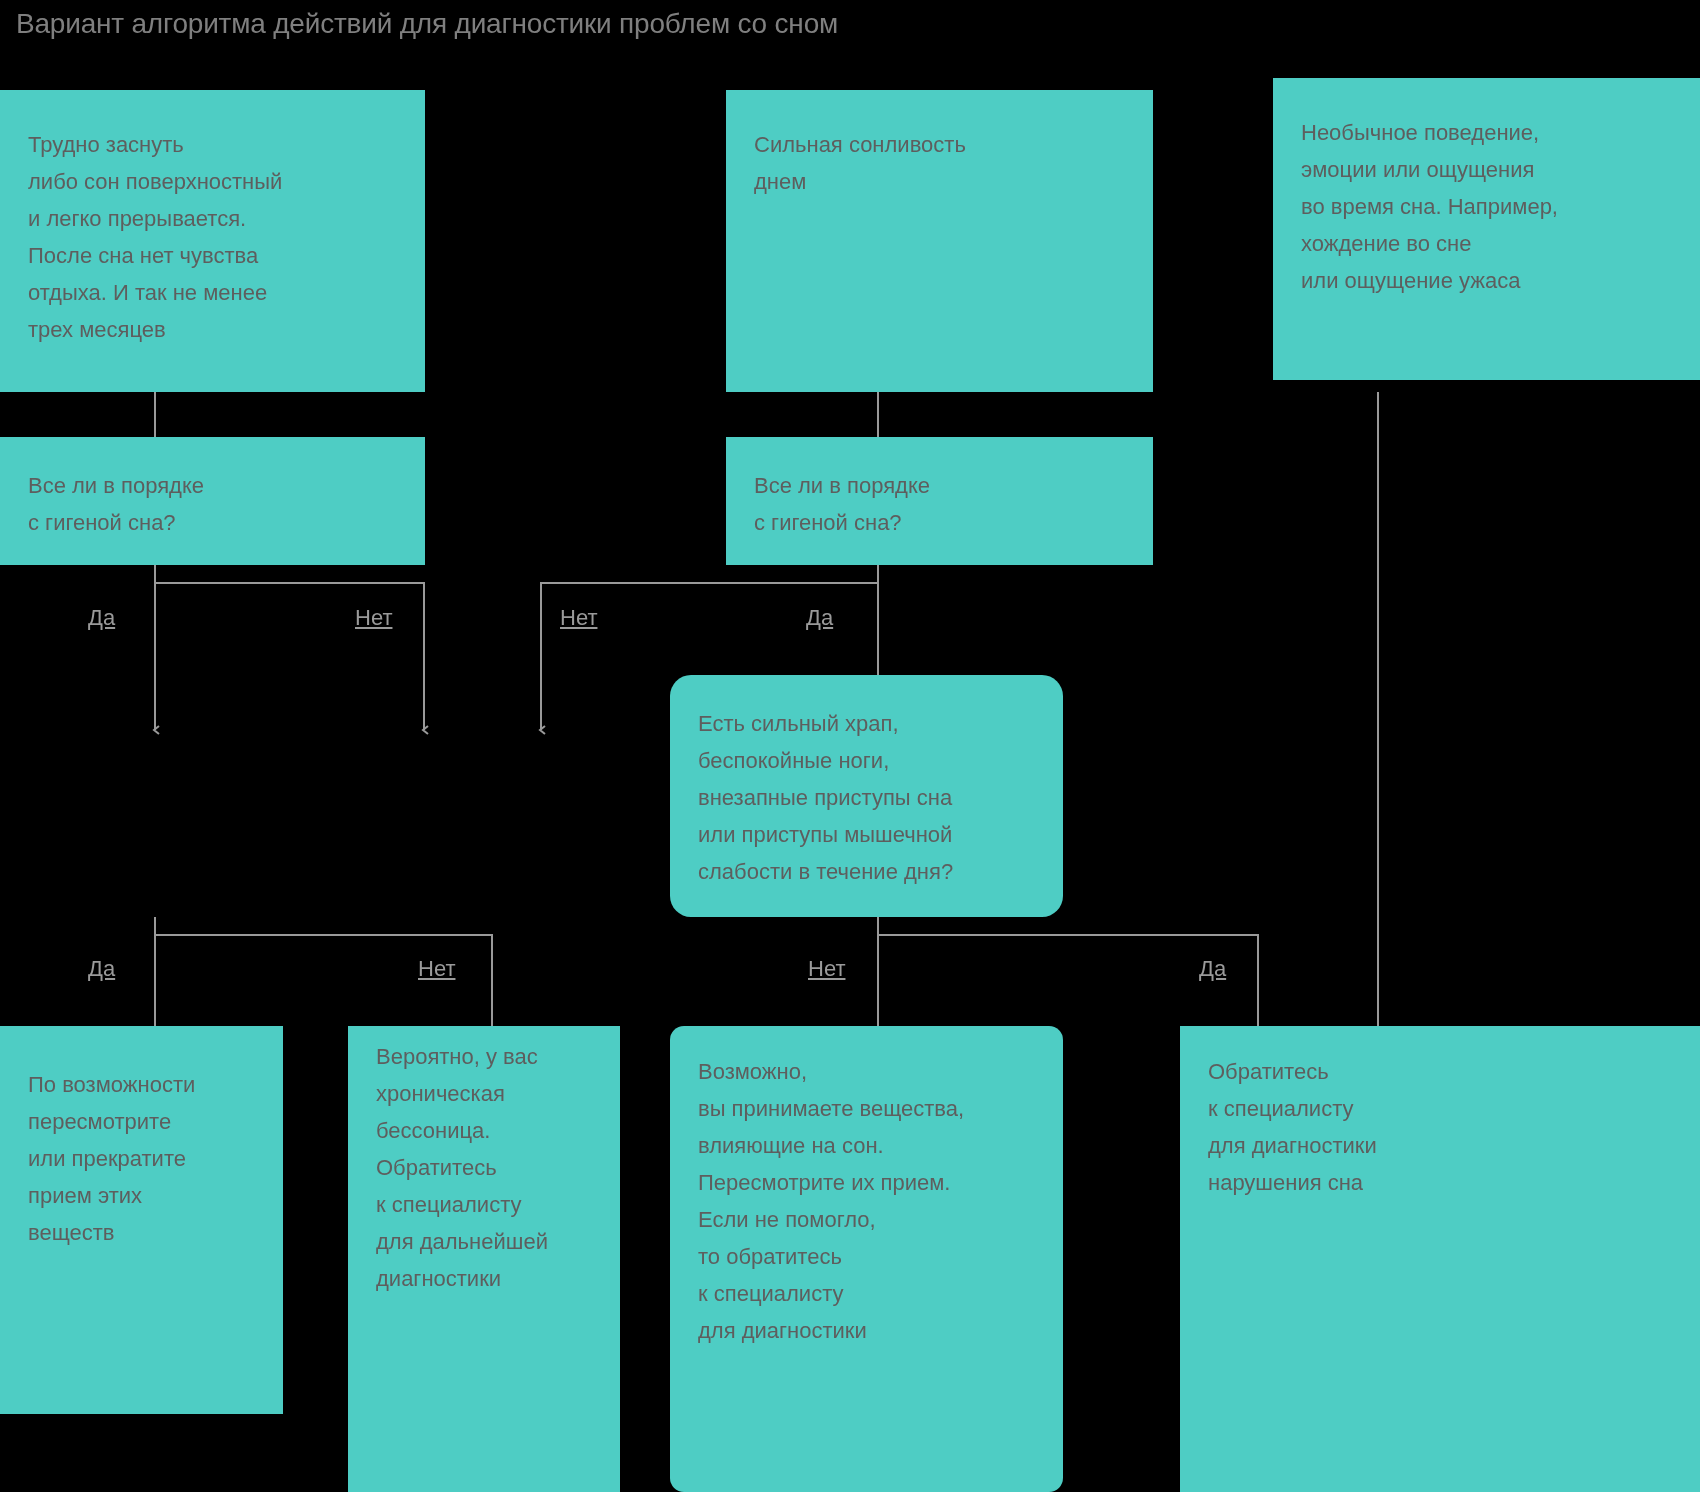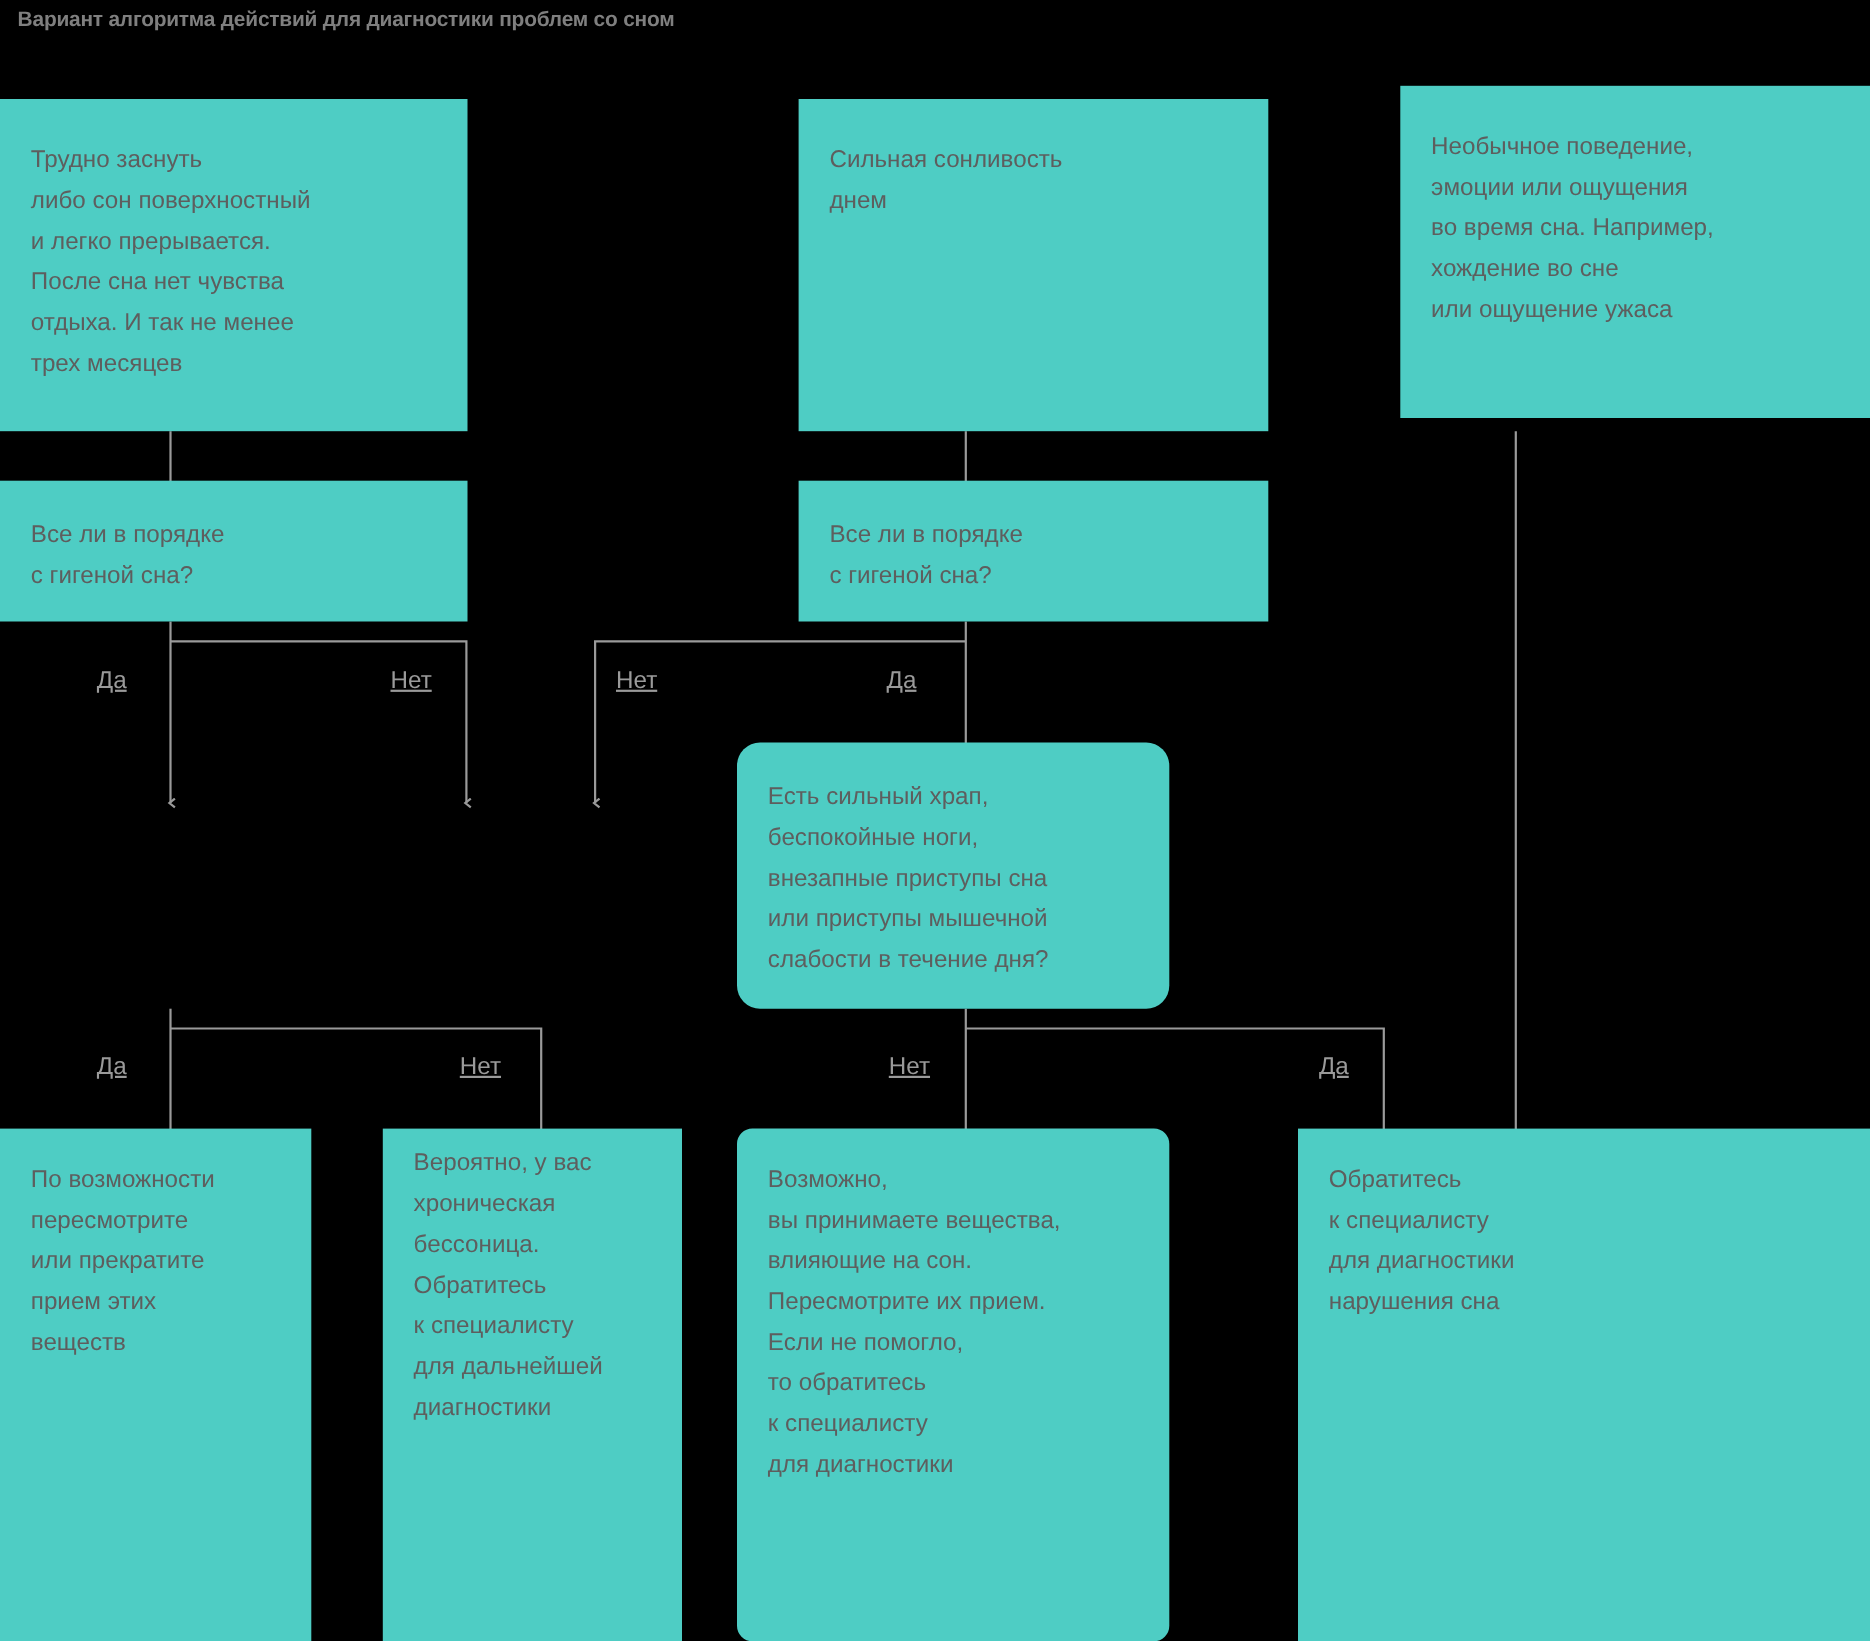--- a/index.html
+++ b/index.html
@@ -19,22 +19,22 @@
     position: relative;
     width: 1700px;
     height: 1492px;
     background: #000000;
   }
 
   .chart-title {
     position: absolute;
     left: 16px;
     top: 8px;
-    font-size: 19px;
-    font-weight: bold;
+    font-size: 28px;
+    font-weight: normal;
     color: #7f7f7f;
     letter-spacing: -0.2px;
     white-space: nowrap;
   }
 
   .node {
     position: absolute;
     background: #4ecdc4;
     box-sizing: border-box;
     color: #5e5e5e;
@@ -130,21 +130,21 @@
 беспокойные ноги,
 внезапные приступы сна
 или приступы мышечной
 слабости в течение дня?</div>
 
   <div class="edge-label" style="left:88px; top:958px;">Да</div>
   <div class="edge-label" style="left:418px; top:958px;">Нет</div>
   <div class="edge-label" style="left:808px; top:958px;">Нет</div>
   <div class="edge-label" style="left:1199px; top:958px;">Да</div>
 
-  <div class="node" style="left:0px; top:1026px; width:283px; height:466px; padding-top:27px;">По возможности
+  <div class="node" style="left:0px; top:1026px; width:283px; height:388px; padding-top:40px;">По возможности
 пересмотрите
 или прекратите
 прием этих
 веществ</div>
 
   <div class="node" style="left:348px; top:1026px; width:272px; height:526px; padding-top:12px;">Вероятно, у вас
 хроническая
 бессоница.
 Обратитесь
 к специалисту

